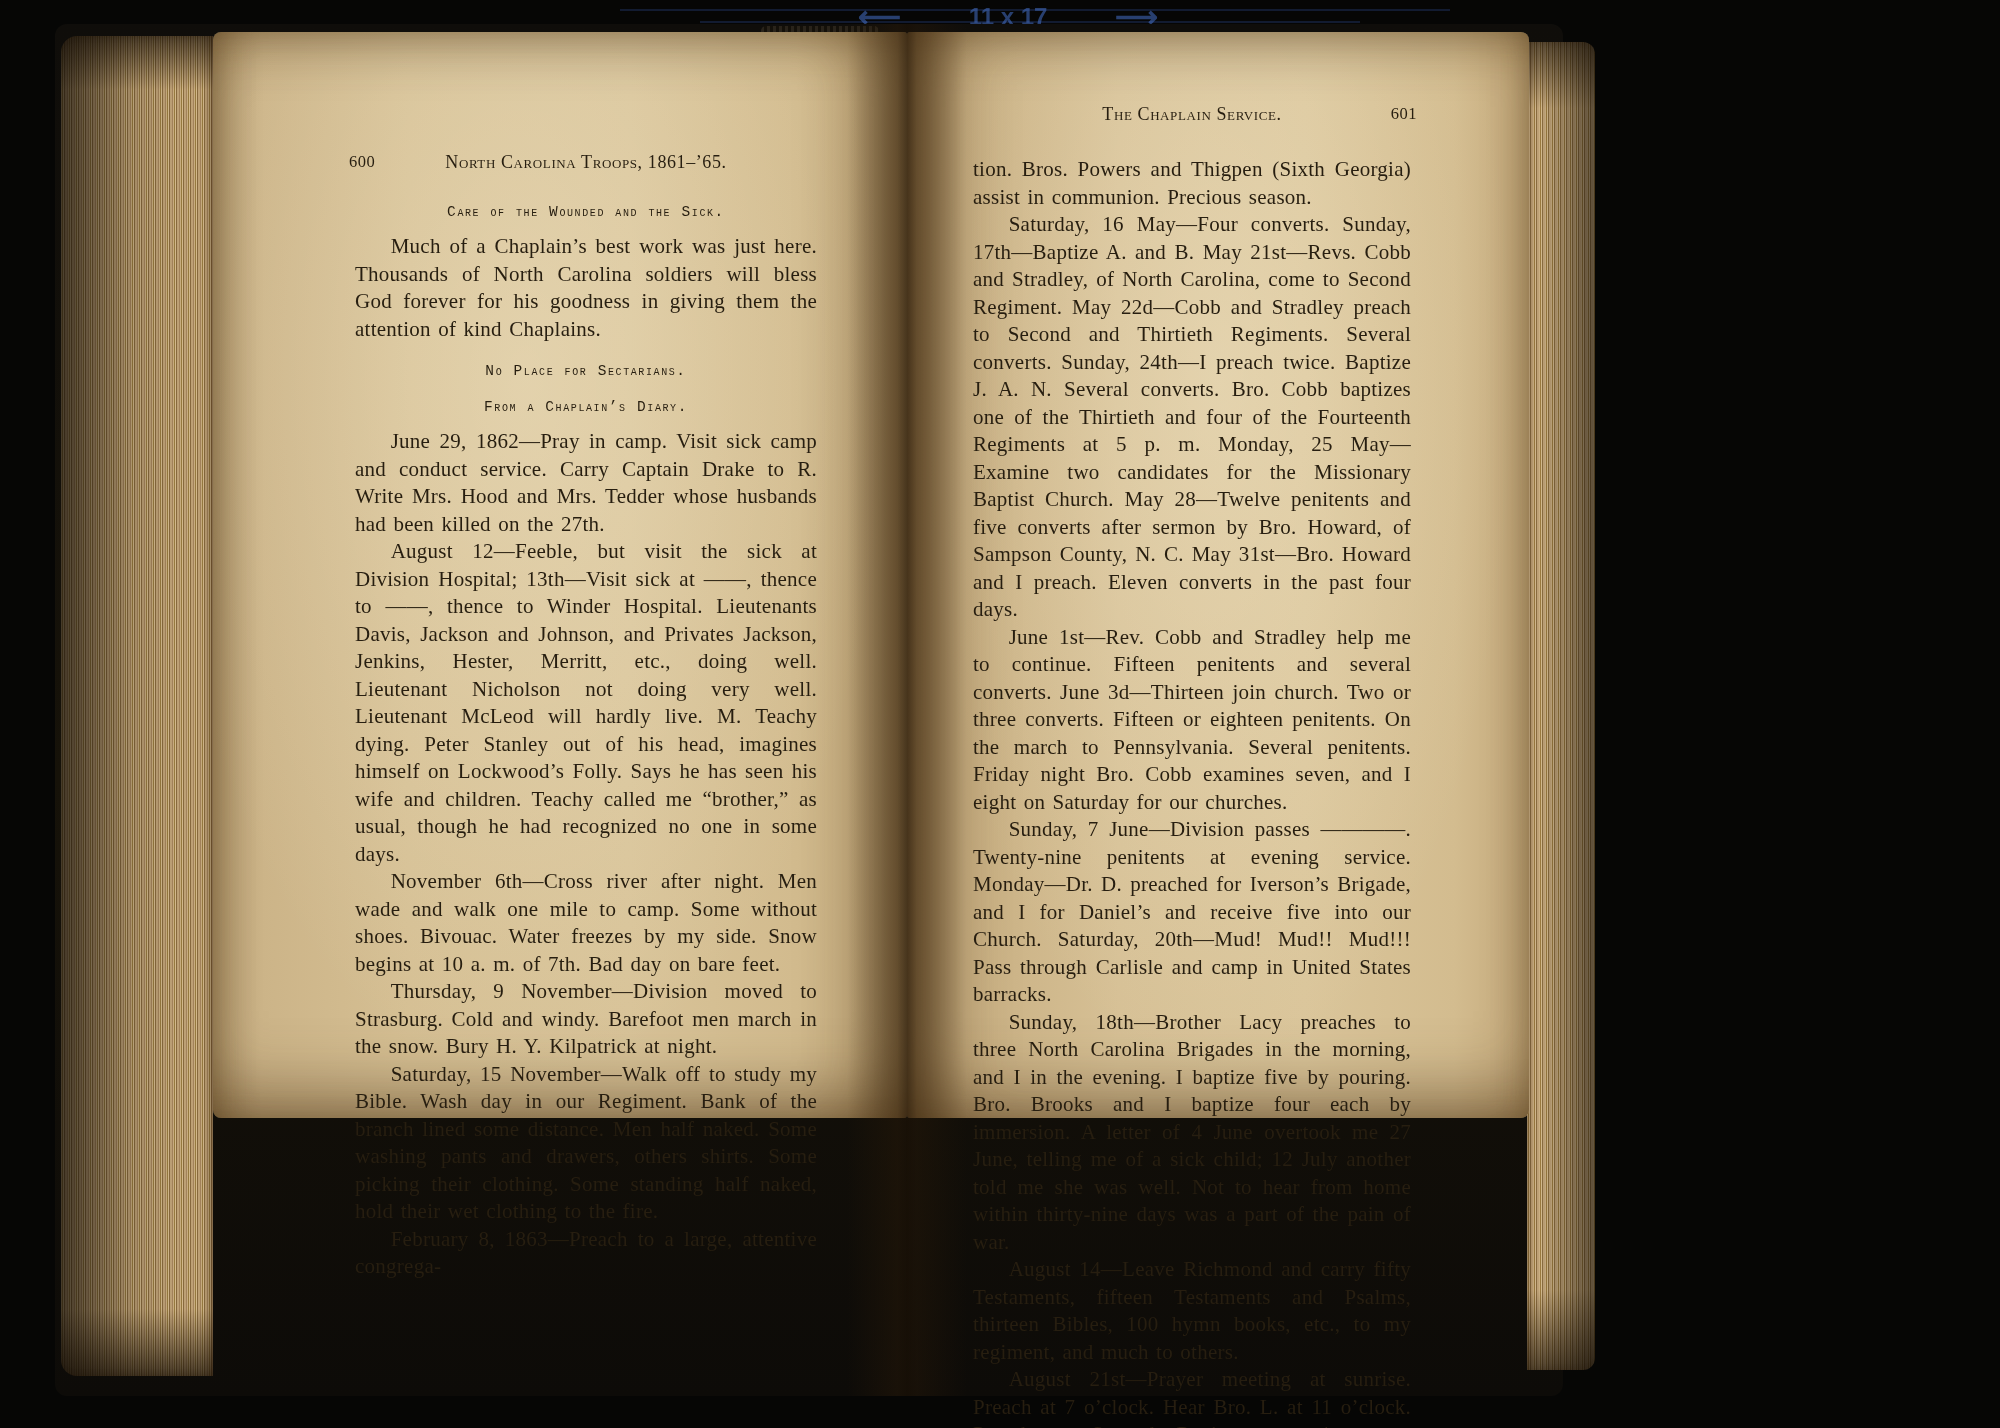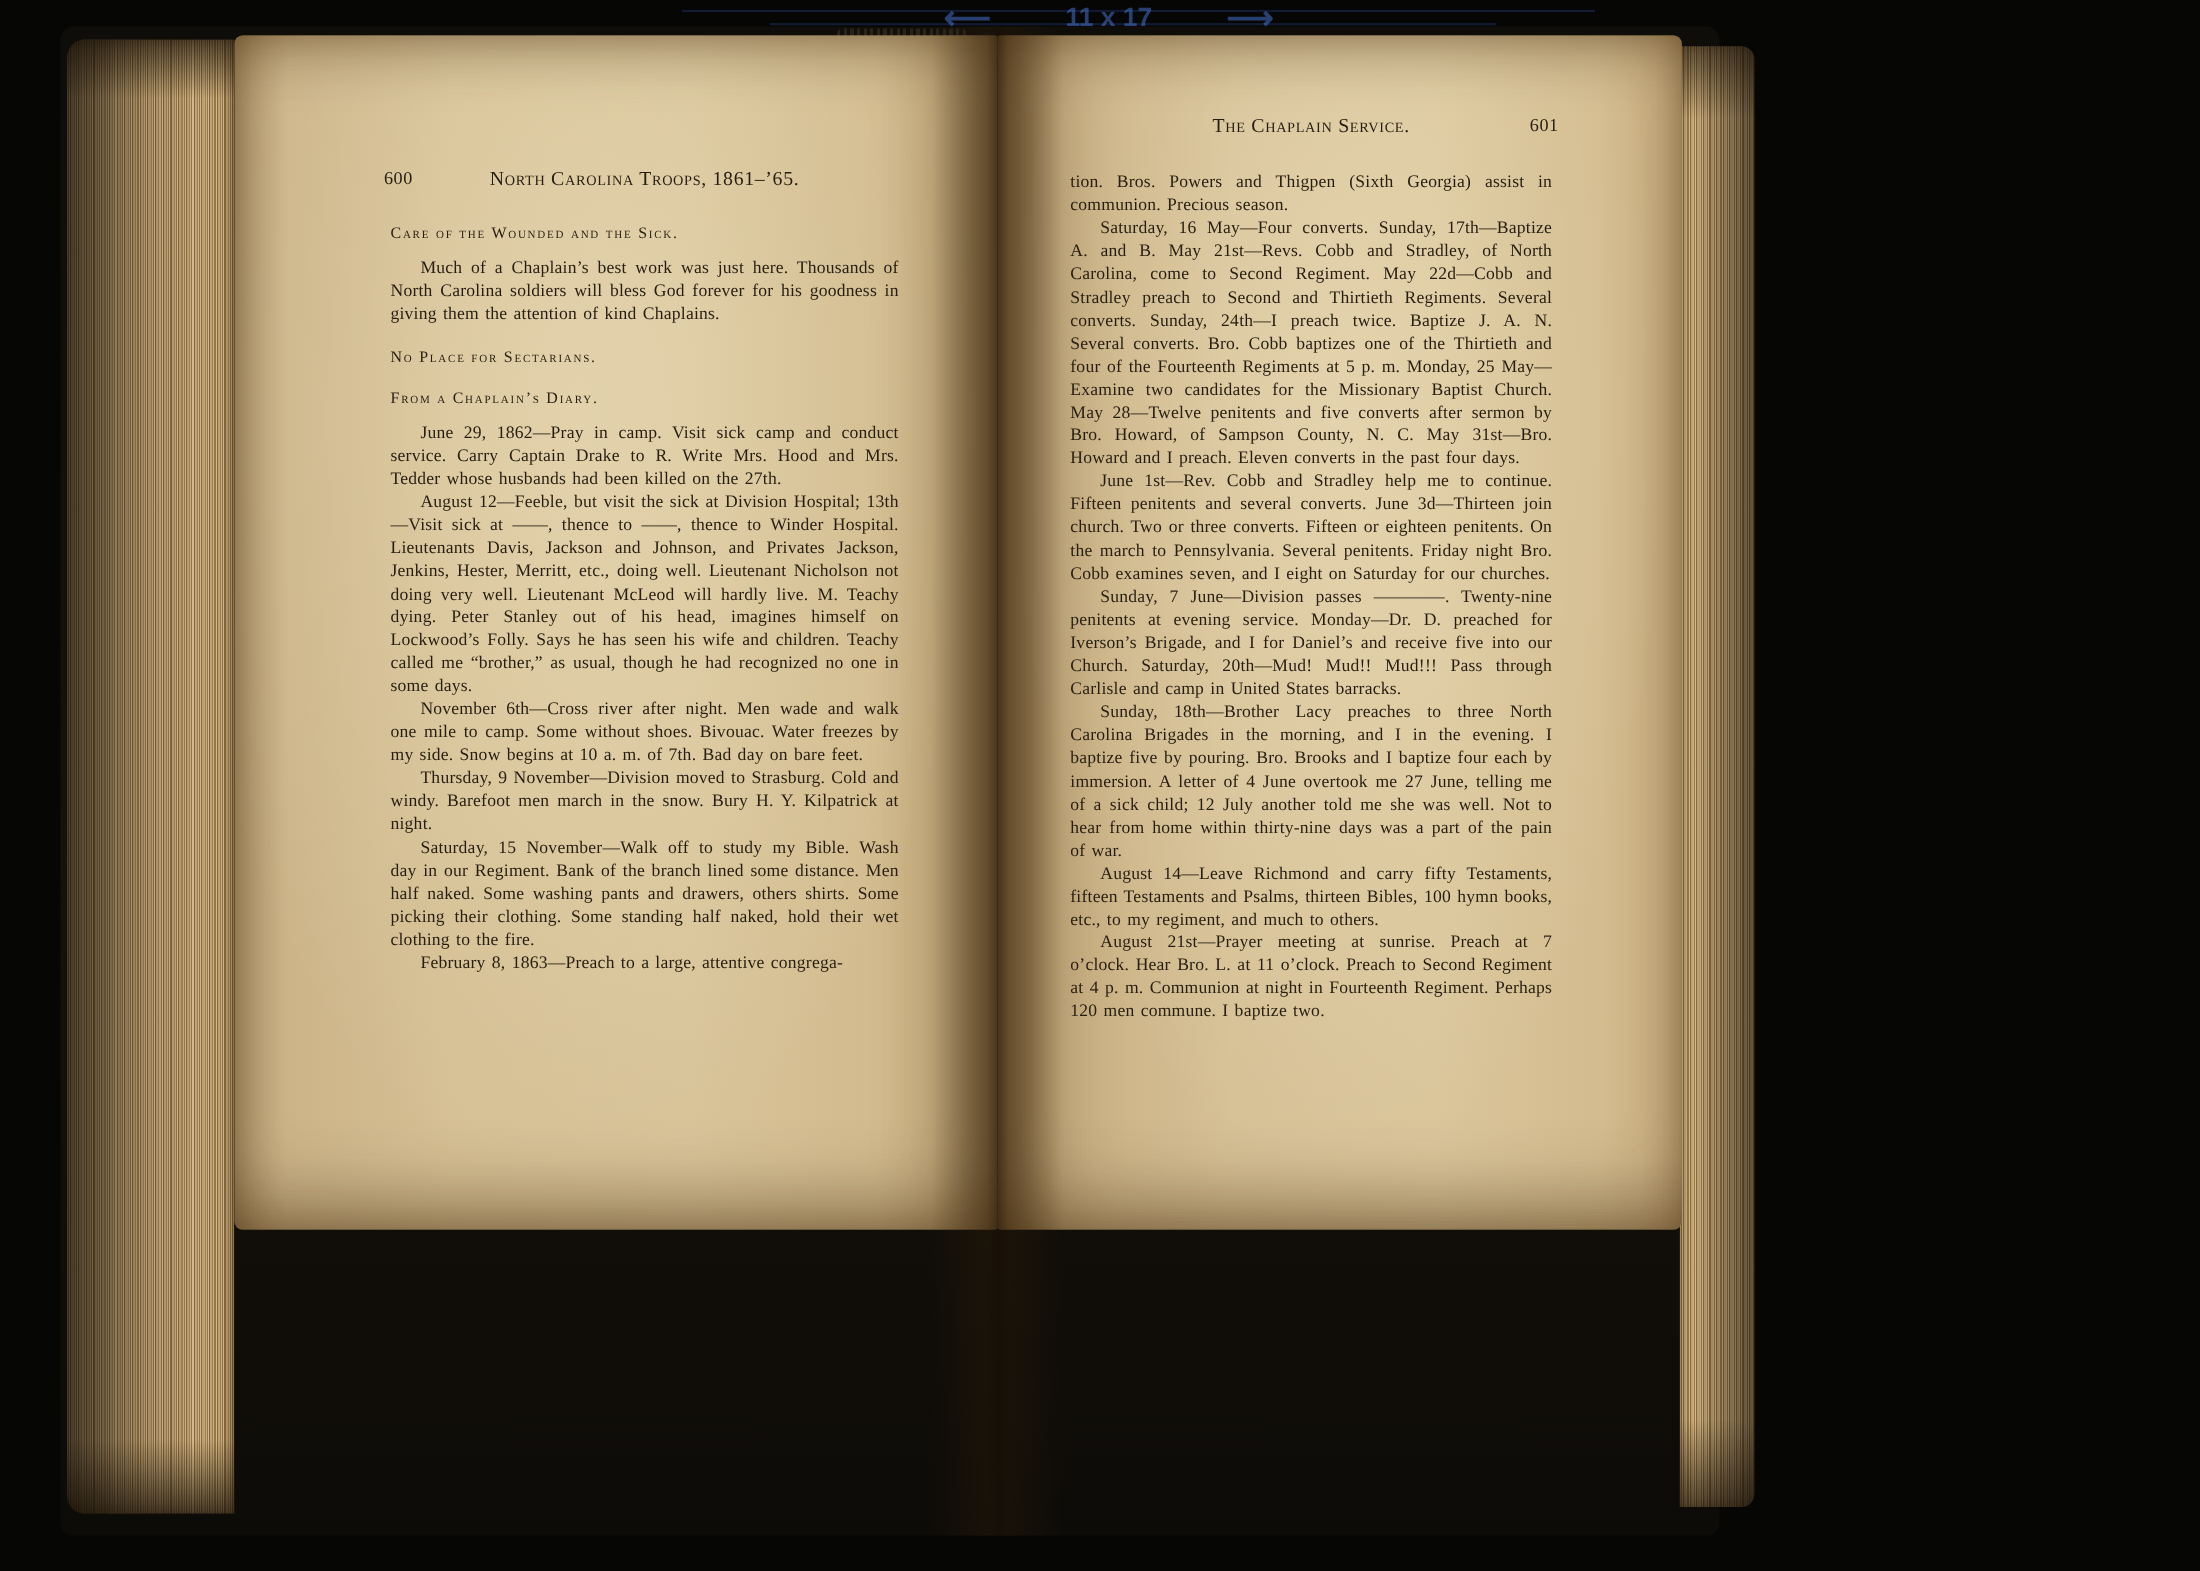--- a/index.html
+++ b/index.html
@@ -100,26 +100,26 @@
     font-variant:small-caps;letter-spacing:.6px;font-size:18px;
   }
   .running-title{display:block;text-align:center;}
   .folio{position:absolute;top:0;font-variant:normal;font-size:16.5px;letter-spacing:.5px;}
   .folio-left{left:-6px;}
   .folio-right{right:-6px;}
 
   .sec-head{
     font-weight:normal;font-variant:small-caps;
     font-size:14.5px;letter-spacing:1.6px;
-    text-align:left;margin:20px 0 13px;
+    text-align:center;margin:20px 0 13px;font-family:Liberation Mono, monospace;
   }
   section:first-of-type .sec-head{margin-top:2px;}
 
   .body-text p{
-    margin:0;font-size:16px;line-height:1.31;
+    margin:0;font-size:21px;line-height:1.31;
     text-align:justify;text-indent:1.7em;
     word-spacing:.09em;letter-spacing:.012em;
   }
   .body-text p.no-indent{text-indent:0;}
 </style>
 </head>
 <body>
 
 <div class="scan-line a"></div>
 <div class="scan-line b"></div>

